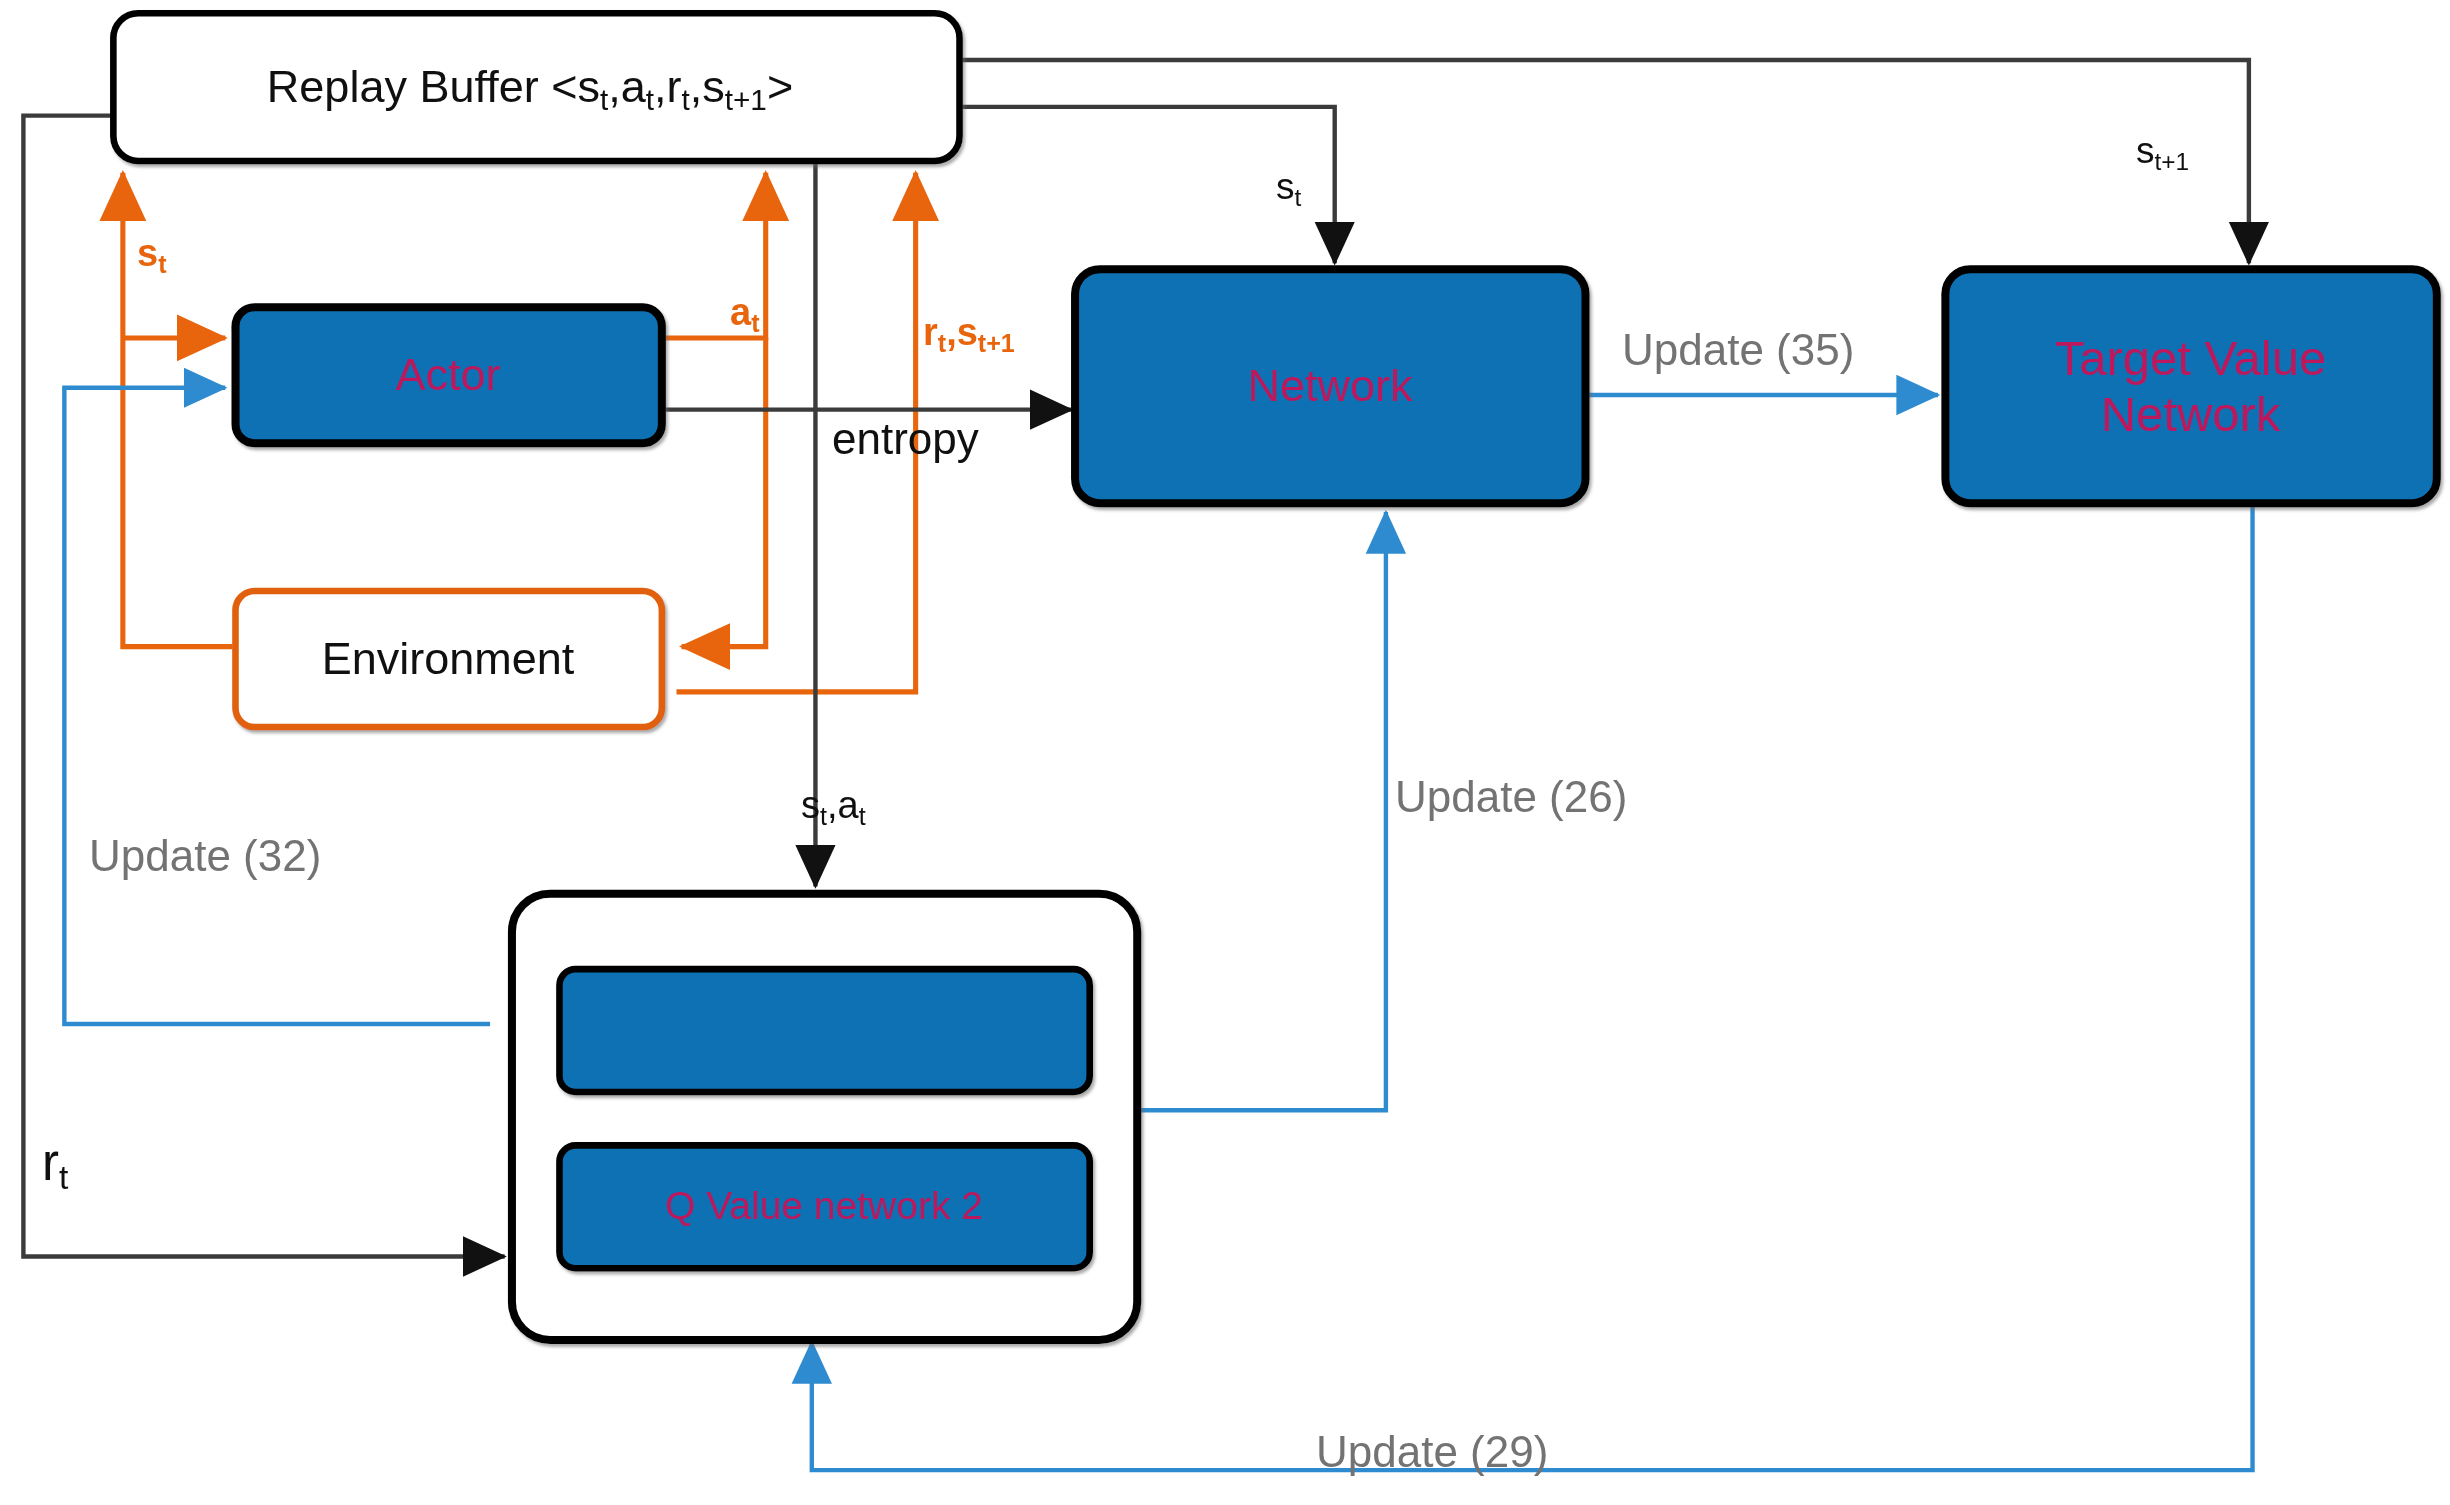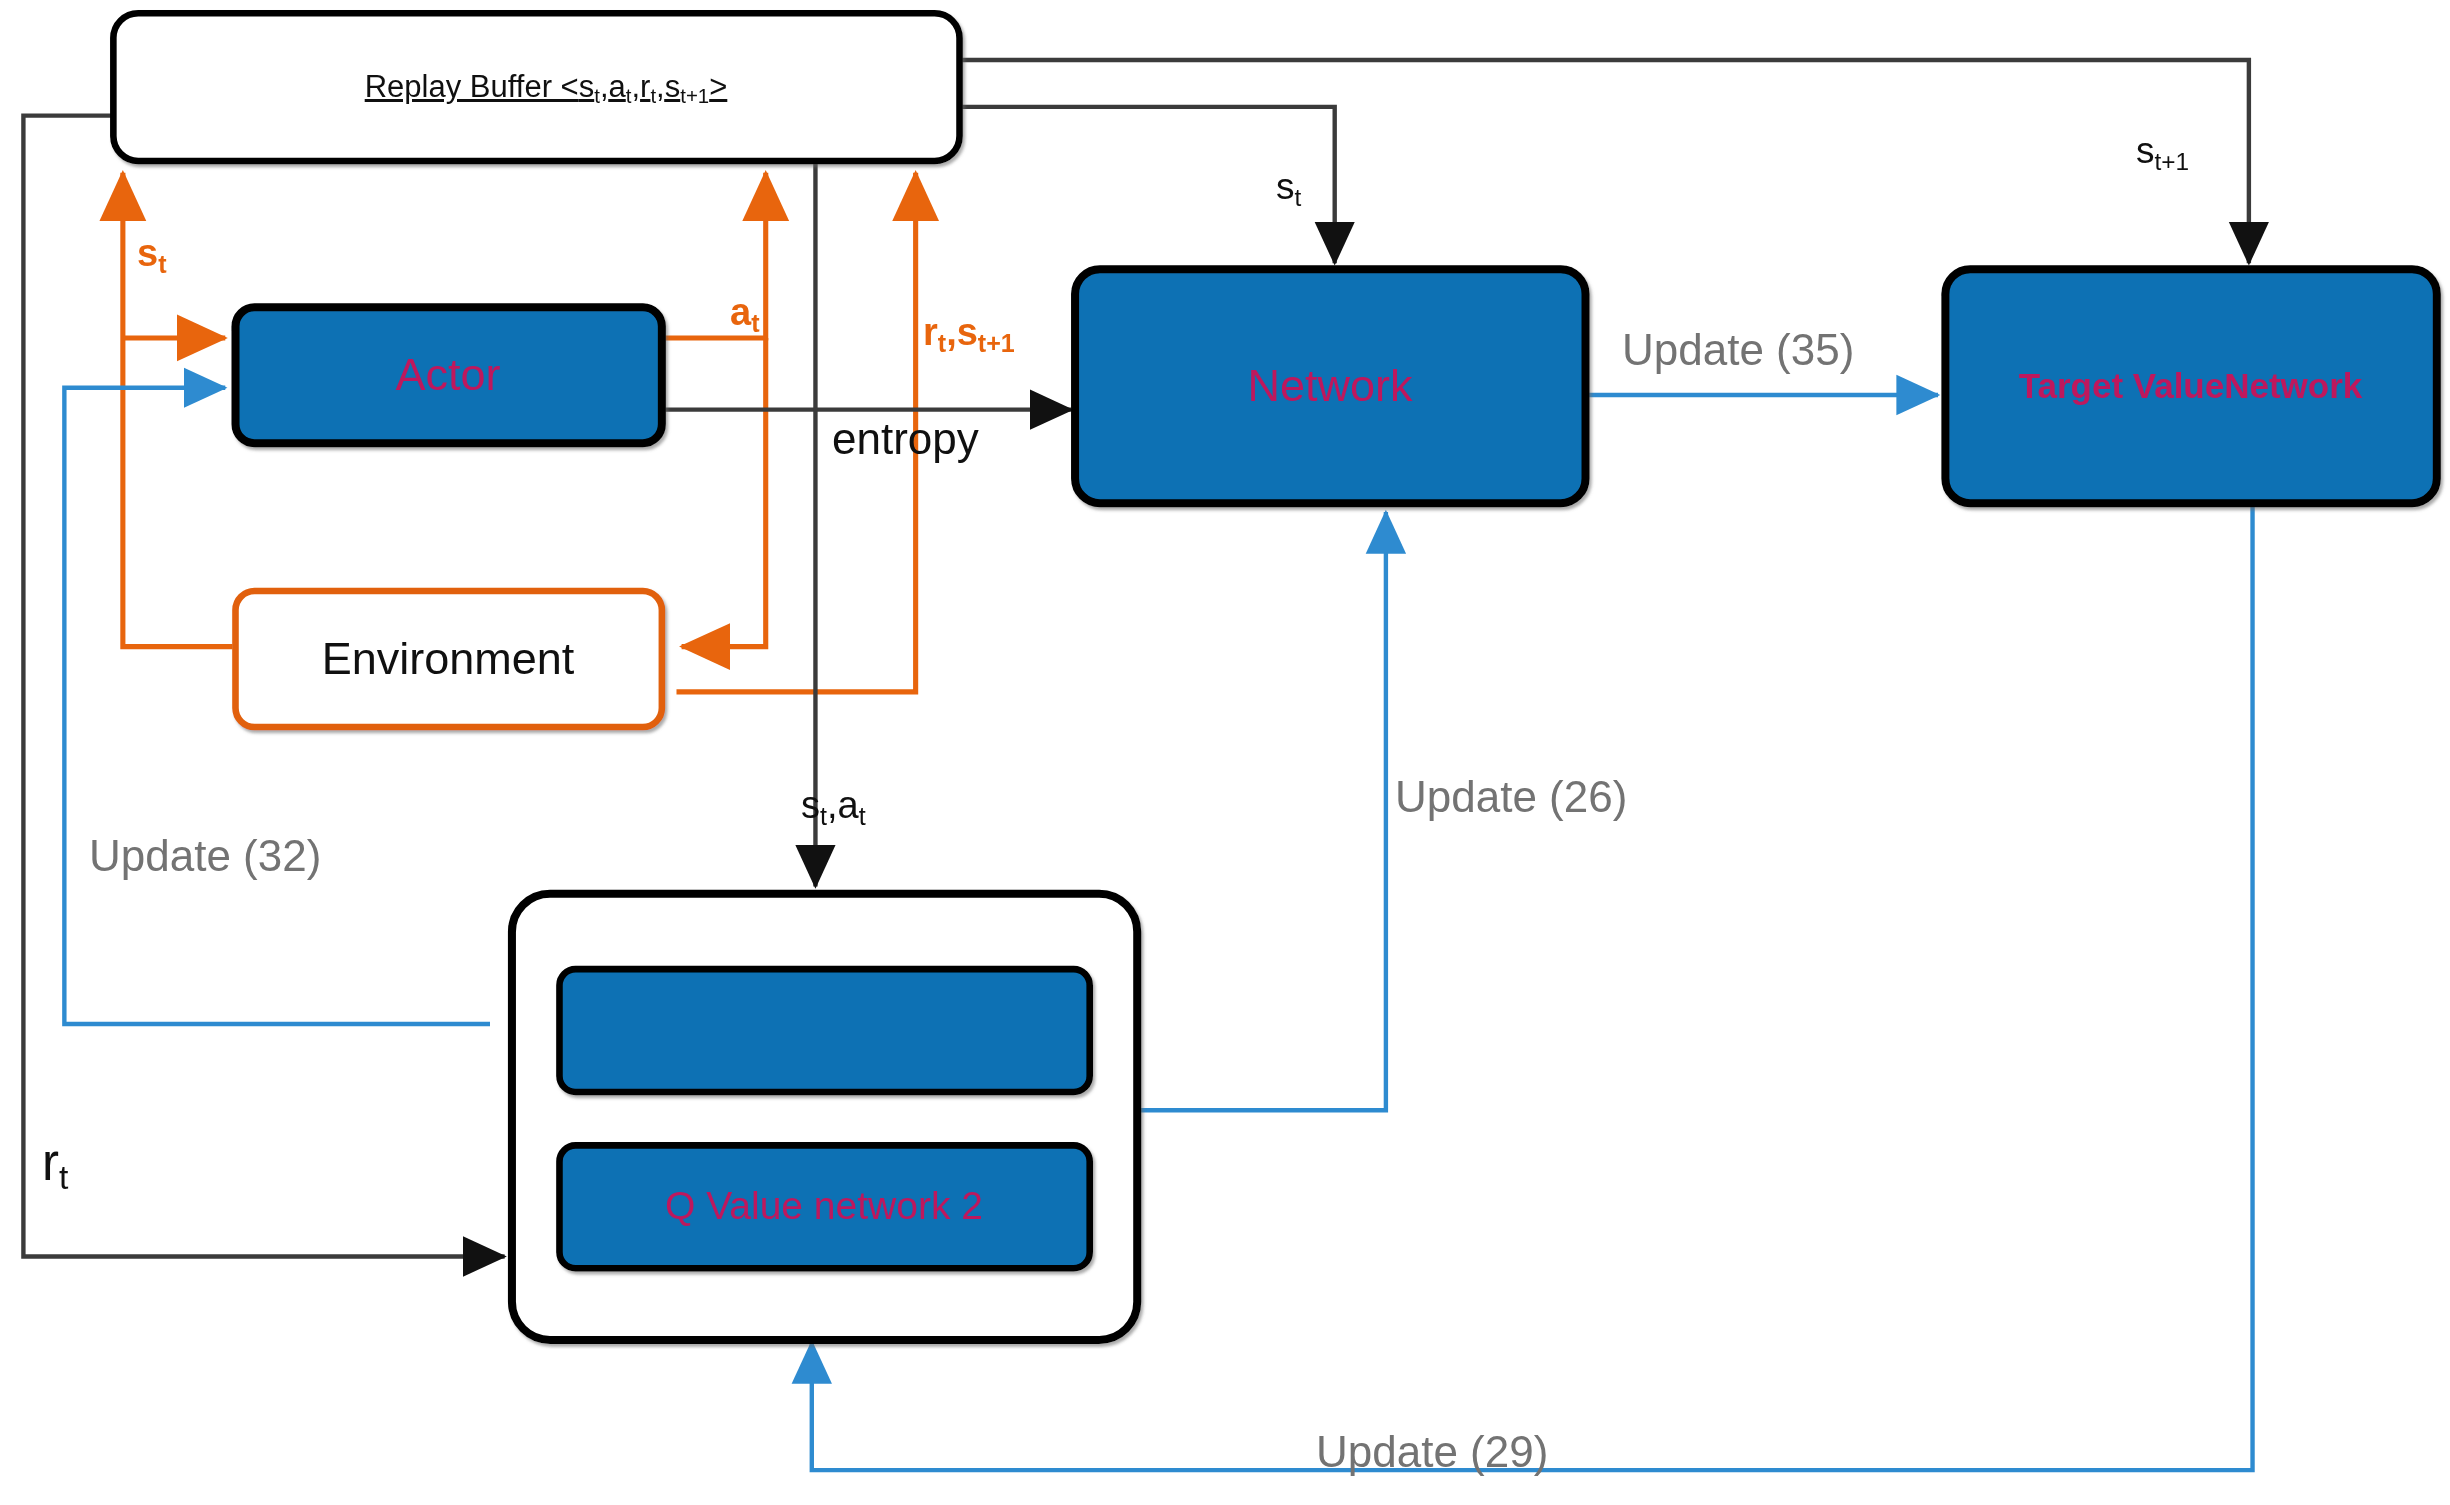--- a/index.html
+++ b/index.html
@@ -109,35 +109,35 @@
       <rect x="700" y="1222" width="855" height="610" rx="52" ry="52" fill="#ffffff" stroke="#000000" stroke-width="11" filter="url(#softshadow)"></rect>
     </g>
     <g>
       <rect x="765" y="1325" width="725" height="168" rx="22" ry="22" fill="#0C71B4" stroke="#000000" stroke-width="9" filter="url(#softshadow)"></rect>
     </g>
     <g>
       <rect x="765" y="1566" width="725" height="168" rx="22" ry="22" fill="#0C71B4" stroke="#000000" stroke-width="9" filter="url(#softshadow)"></rect>
     </g>
   </svg>
 
-  <div class="node-label lbl-black" style="left:123px;top:13px;width:846px;height:148px;font-size:31px;text-decoration:underline;">
+  <div class="node-label lbl-black" style="left:107px;top:13px;width:846px;height:148px;font-size:45px;">
     <span>
       <span>Replay Buffer &lt;</span><span>s</span><sub>t</sub><span>,</span><span>a</span><sub>t</sub><span>,</span><span>r</span><sub>t</sub><span>,</span><span>s</span><sub>t+1</sub><span>&gt;</span>
     </span>
   </div>
 
   <div class="node-label lbl-white" style="left:235px;top:307px;width:426px;height:136px;font-size:45px;">Actor</div>
 
   <div class="node-label lbl-black" style="left:235px;top:591px;width:426px;height:136px;font-size:45px;">Environment</div>
 
   <div class="node-label lbl-white" style="left:1075px;top:269px;width:510px;height:234px;font-size:45px;flex-direction:column;">
     <span>Network</span>
   </div>
 
-  <div class="node-label lbl-white" style="left:1945px;top:269px;width:491px;height:234px;font-size:35px;flex-direction:row;font-weight:bold;">
+  <div class="node-label lbl-white" style="left:1945px;top:269px;width:491px;height:234px;font-size:49px;flex-direction:column;">
     <span>Target Value</span>
     <span>Network</span>
   </div>
 
 
   <div class="node-label lbl-white" style="left:559px;top:1145px;width:530px;height:123px;font-size:39px;">Q Value network 2</div>
 
   <div class="edge-label lbl-orange" style="left:137px;top:234px;font-size:38px;font-weight:bold;">
     <span>s</span><sub>t</sub>
   </div>

